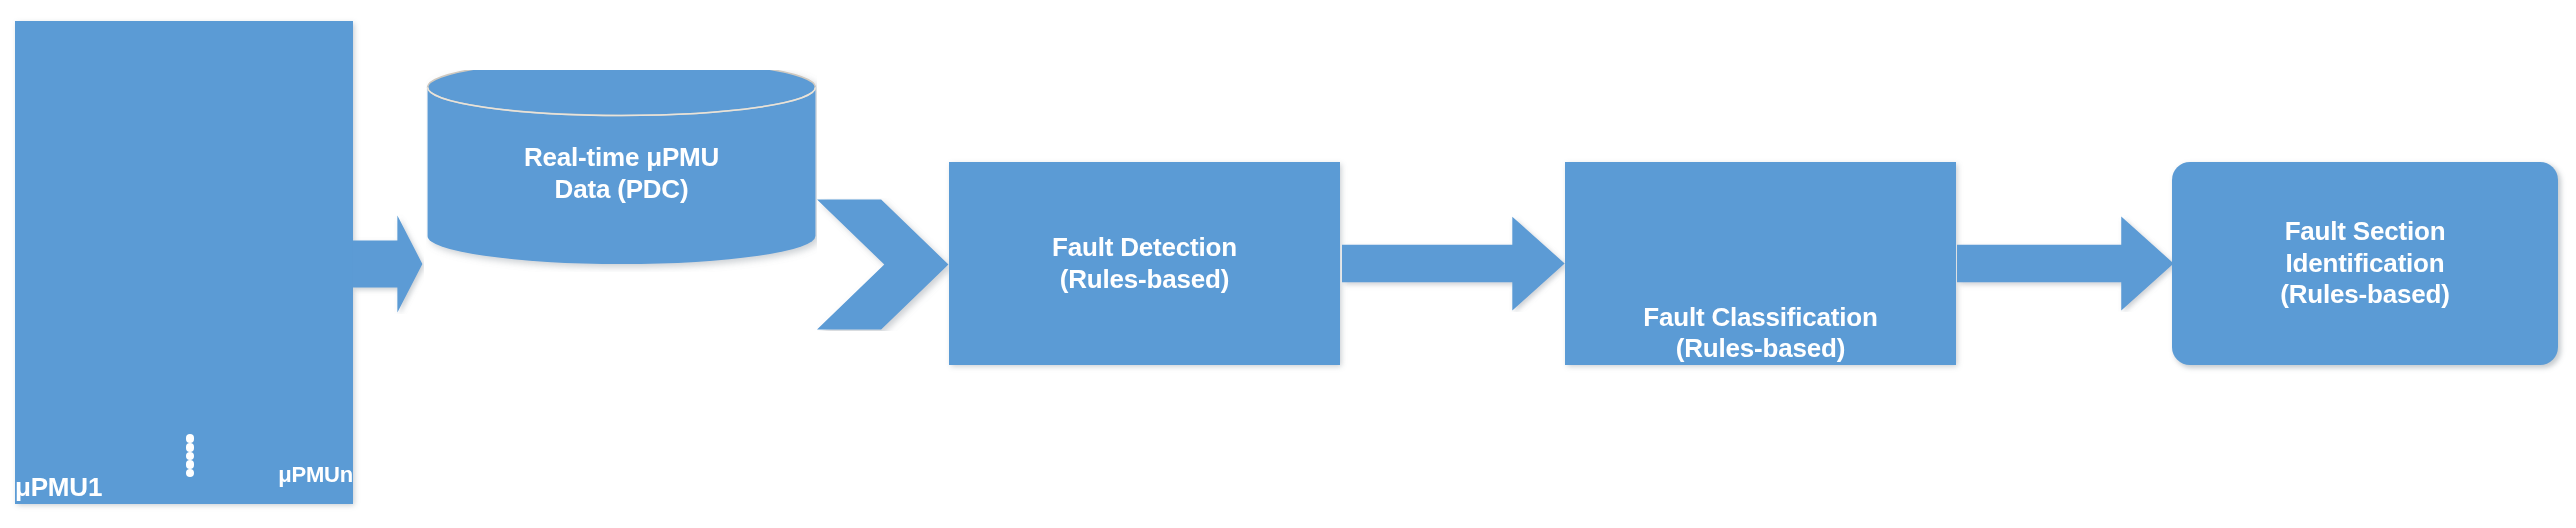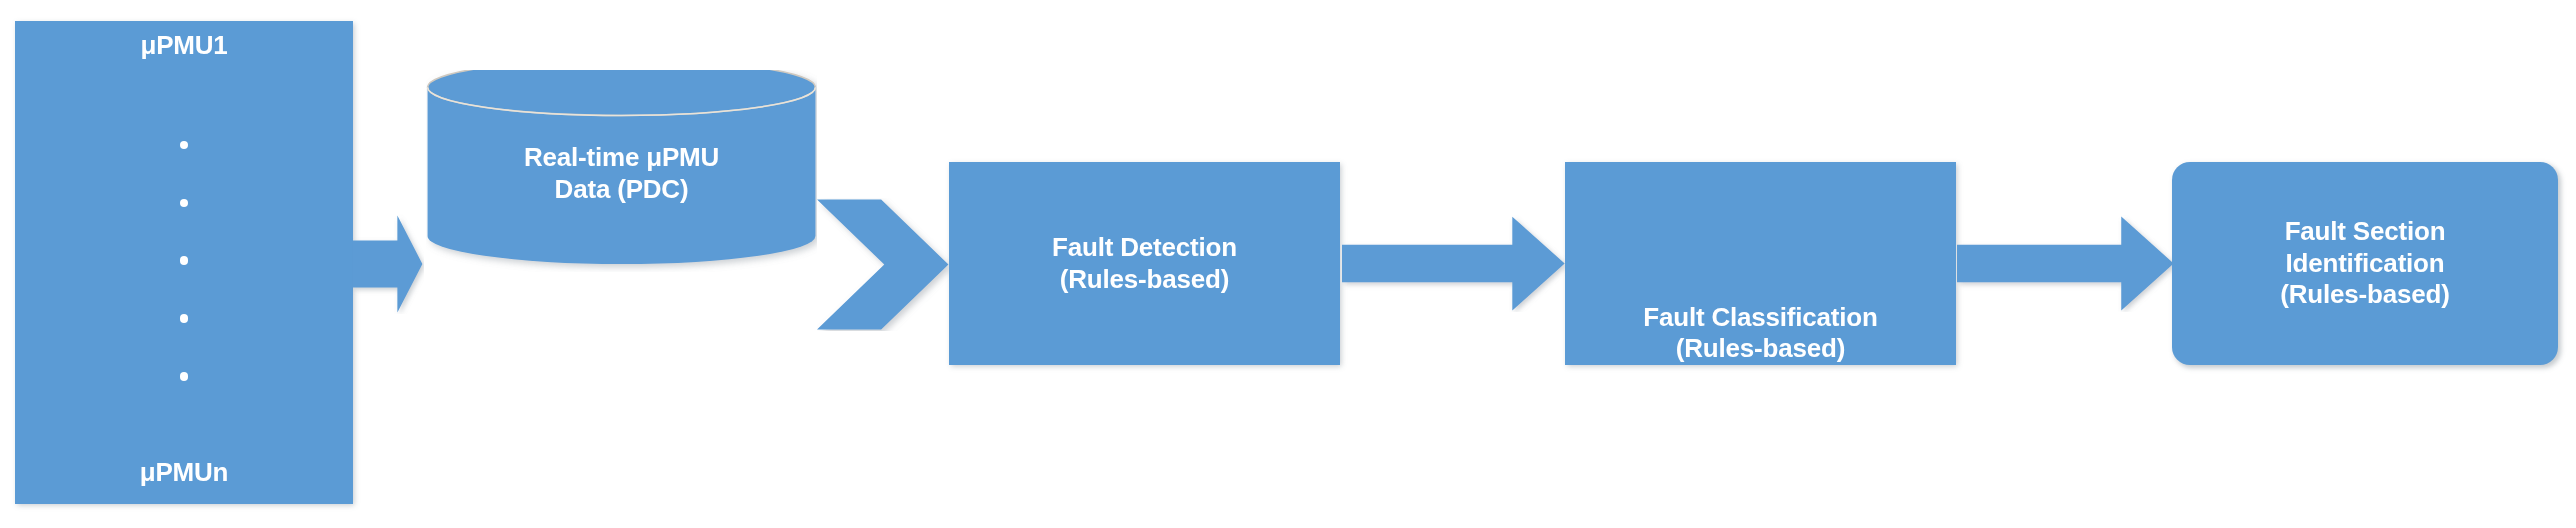--- a/index.html
+++ b/index.html
@@ -29,22 +29,22 @@
   
   #pmu-stack {
     position: absolute;
     left: 15px;
     top: 21px;
     width: 338px;
     height: 483px;
     background: #5B9BD5;
     box-shadow: 2.3px 2.3px 5.5px rgba(120,130,140,0.42);
     display: flex;
-    flex-direction: column;
-    align-items: center;
+    flex-direction: row;
+    align-items: flex-end;
     justify-content: flex-start;
     box-sizing: border-box;
   }
   #pmu-top-label {
     margin-top: 8.6px;
     font-size: 26px;
   }
   #pmu-dots {
     flex: 1 1 auto;
     width: 100%;
@@ -56,21 +56,21 @@
     box-sizing: border-box;
   }
   #pmu-dots .dot {
     width: 8.6px;
     height: 8.6px;
     border-radius: 50%;
     background: #ffffff;
   }
   #pmu-bottom-label {
     margin-bottom: 15.6px;
-    font-size: 26px;
+    font-size: 22px;
   }
 
   
   .arrow-svg { position: absolute; display: block; }
 
   
   #pdc-cylinder {
     position: absolute;
     left: 426px;
     top: 70px;

